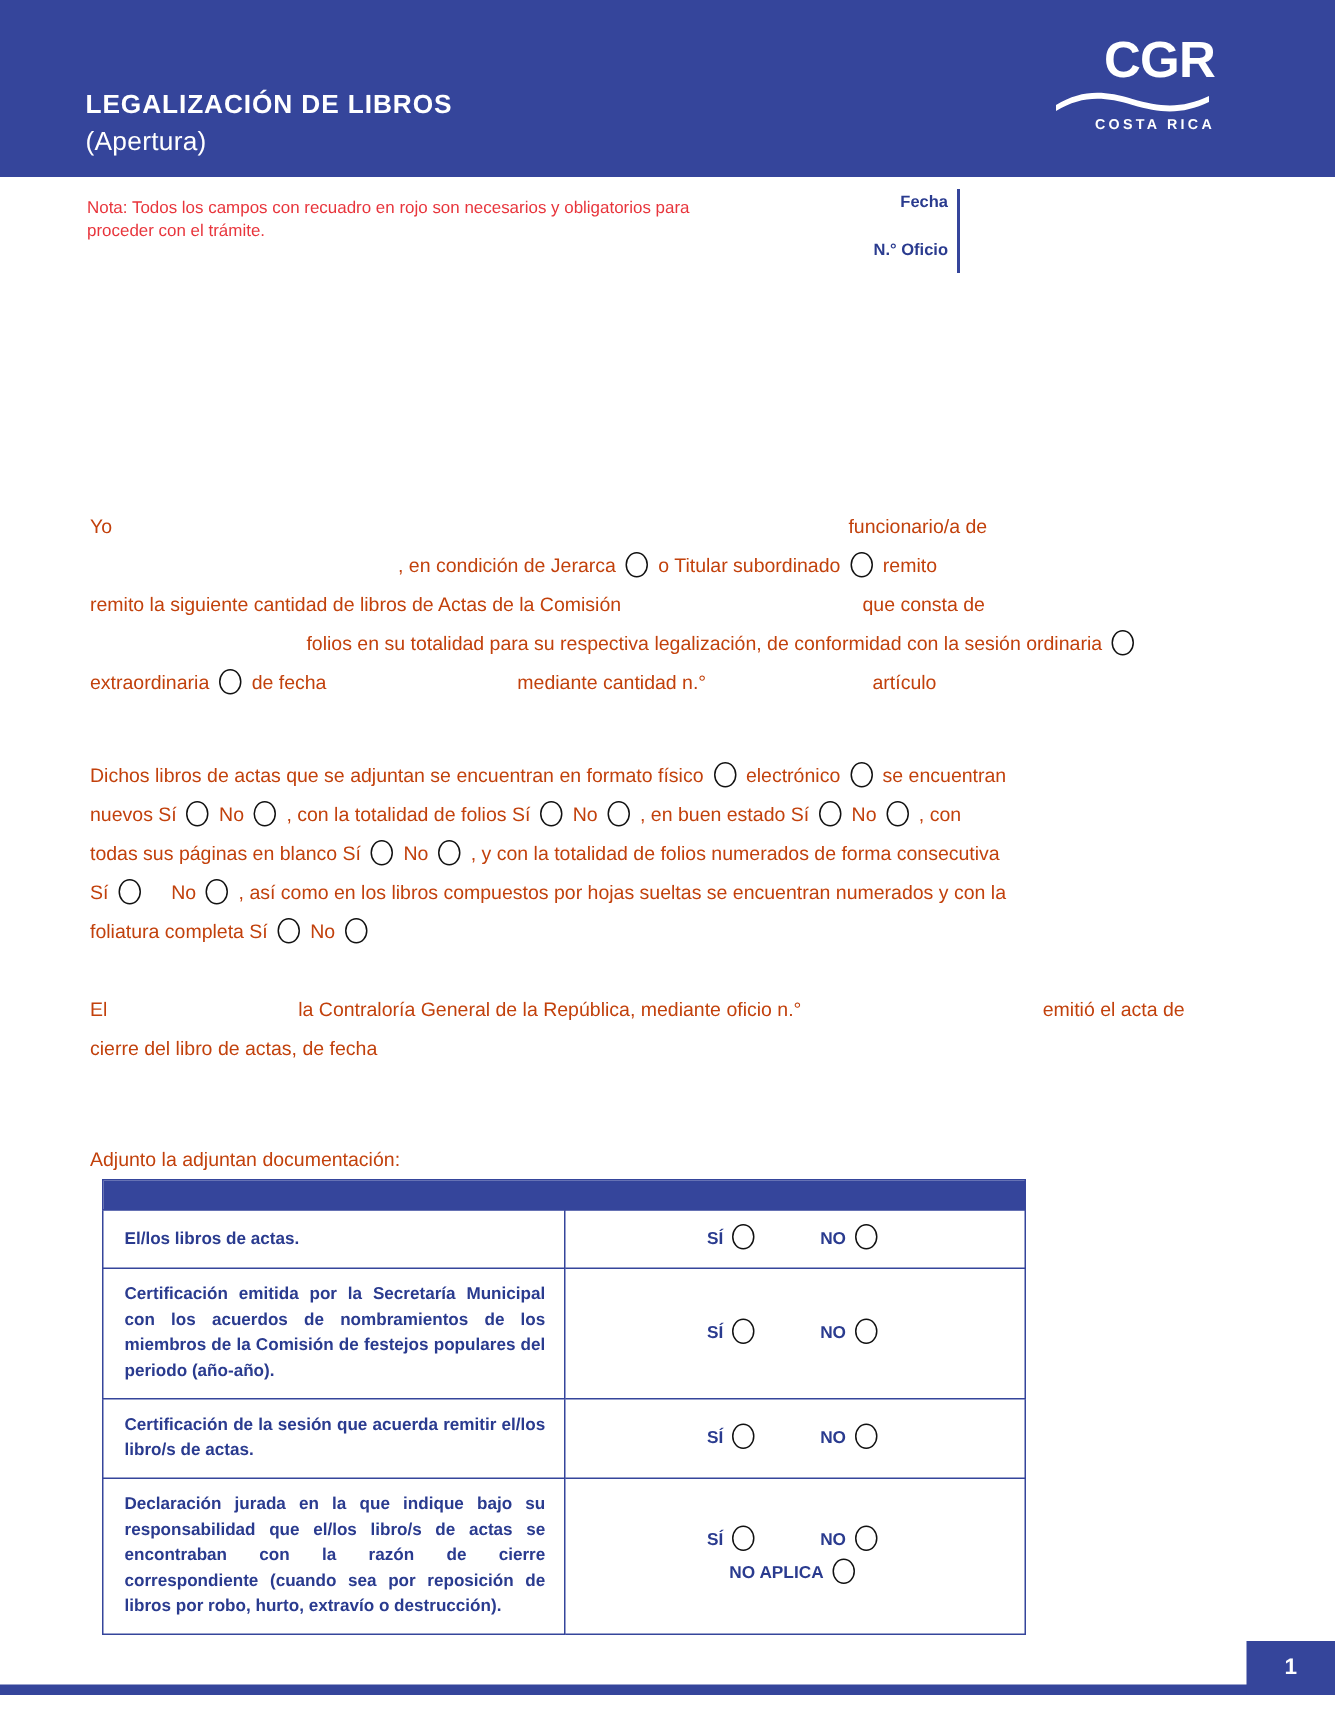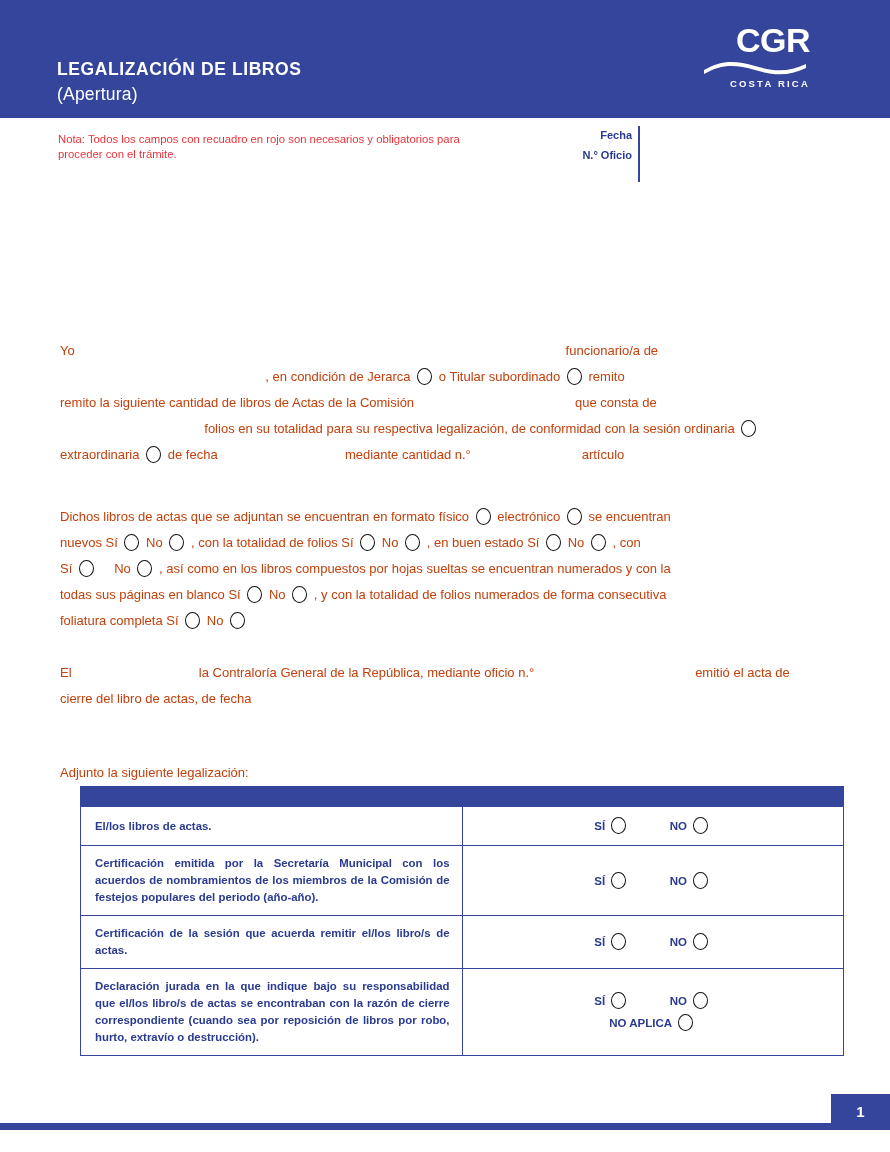--- a/index.html
+++ b/index.html
@@ -90,21 +90,21 @@
   .fecha-label {
     position: absolute;
     right: 18px;
     color: #2A3B8F;
     font-size: 11px;
     font-weight: bold;
     text-align: right;
     white-space: nowrap;
   }
   .fecha-label.l1 { top: 3px; }
-  .fecha-label.l2 { top: 23px; }
+  .fecha-label.l2 { top: 35px; }
   .fecha-rule {
     position: absolute;
     left: 118px;
     top: 0px;
     width: 2px;
     height: 56px;
     background: #35459B;
   }
 
   
@@ -150,23 +150,23 @@
     border-radius: 50%;
     vertical-align: -4px;
     margin: 0 3px;
     background: #ffffff;
     box-sizing: border-box;
   }
 
   
   .doc-table {
     position: absolute;
-    left: 80px;
+    left: 68px;
     top: 786px;
-    width: 764px;
+    width: 616px;
     border-collapse: collapse;
     table-layout: fixed;
   }
   .doc-table td, .doc-table th {
     border: 1.6px solid #35459B;
     vertical-align: middle;
   }
   .doc-table thead td {
     background: #35459B;
     height: 19px;
@@ -306,34 +306,34 @@
       <span>No</span>
       <span class="radio"></span>
       <span>, en buen estado Sí</span>
       <span class="radio"></span>
       <span>No</span>
       <span class="radio"></span>
       <span>,   con</span>
     </span>
 
     <span class="row-line">
+      <span>todas sus páginas en blanco Sí</span>
+      <span class="radio"></span>
+      <span>No</span>
+      <span class="radio"></span>
+      <span>, y con la totalidad de folios numerados de forma consecutiva</span>
+    </span>
+
+    <span class="row-line">
       <span>Sí</span>
       <span class="radio"></span>
       <span class="opt-pre"></span>
       <span>No</span>
       <span class="radio"></span>
       <span>, así como en los libros compuestos por hojas sueltas se encuentran numerados y con la</span>
-    </span>
-
-    <span class="row-line">
-      <span>todas sus páginas en blanco Sí</span>
-      <span class="radio"></span>
-      <span>No</span>
-      <span class="radio"></span>
-      <span>, y con la totalidad de folios numerados de forma consecutiva</span>
     </span>
 
     <span class="row-line">
       <span>foliatura completa Sí</span>
       <span class="radio"></span>
       <span>No</span>
       <span class="radio"></span>
     </span>
   </div>
 
@@ -346,21 +346,21 @@
       <span class="gap-xs"></span>
       <span>emitió  el  acta  de</span>
     </span>
     <span class="row-line">
       <span>cierre del libro de actas, de fecha</span>
       <span class="gap-md"></span>
     </span>
   </div>
 
   <div class="body-text p4">
-    <span class="row-line">Adjunto la siguiente legalización:</span>
+    <span class="row-line">Adjunto la adjuntan documentación:</span>
   </div>
 
   <table class="doc-table">
     <thead>
       <tr>
         <td colspan="2"></td>
       </tr>
     </thead>
     <tbody>
 

